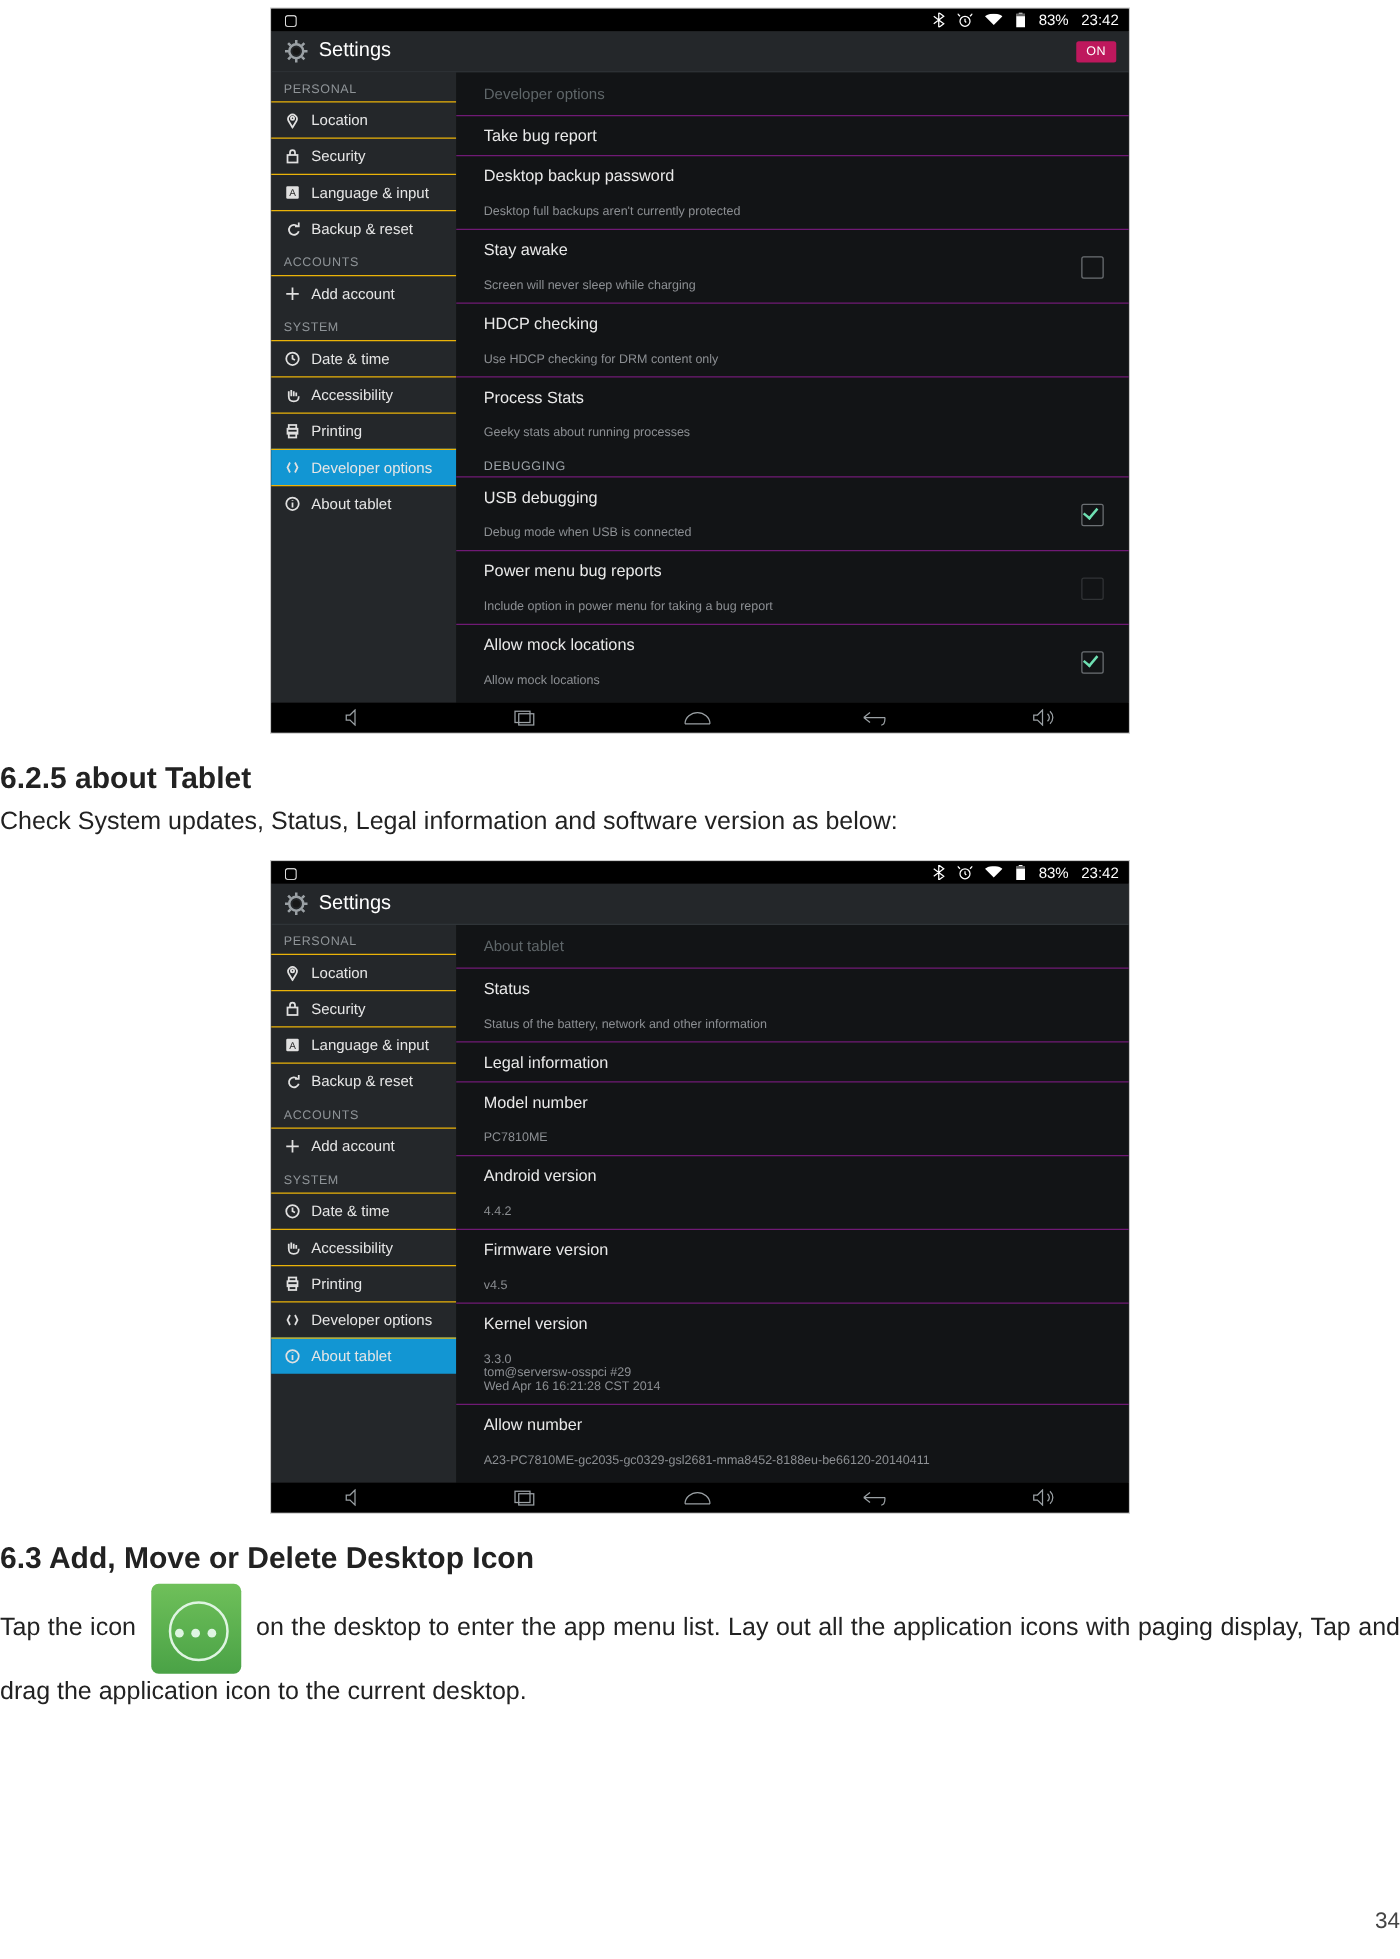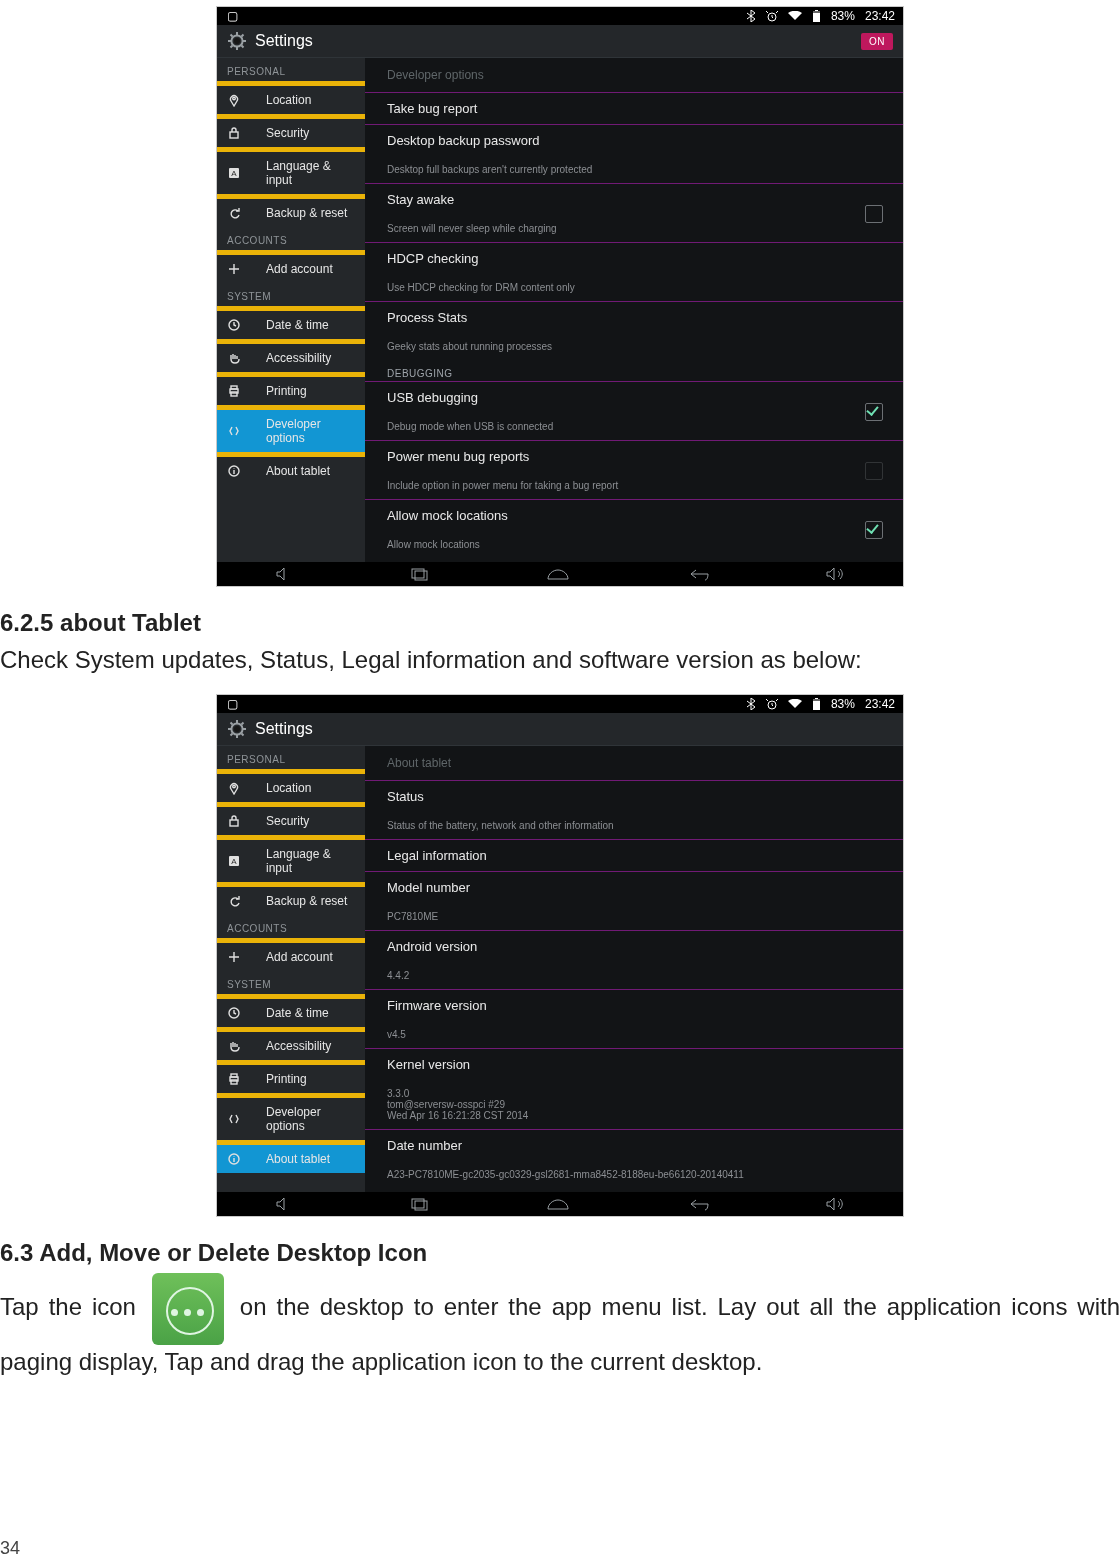--- a/index.html
+++ b/index.html
@@ -1,40 +1,40 @@
 <!DOCTYPE html>
 <html><head>
 <meta charset="utf-8">
 <style>
   html, body { margin:0; padding:0; background:#fff; font-family:Arial, Helvetica, sans-serif; color:#222; }
   .page { width:1120px; min-height:1567px; margin:0 auto; position:relative; }
 
   
   .heading { font-size:24px; font-weight:bold; margin:22px 0 6px 0; }
-  .bodytext { font-size:24px; line-height:1.45; margin:4px 0 16px 0; text-align:justify;}
-  .pagenum  { position:absolute; left:0; right:0; bottom:14px; text-align:left; font-size:18px; color:#444;}
+  .bodytext { font-size:20px; line-height:1.45; margin:4px 0 16px 0; text-align:justify;}
+  .pagenum  { position:absolute; left:0; right:0; bottom:26px; text-align:right; font-size:18px; color:#444;}
   .inline-icon{display:inline-block;vertical-align:middle;width:72px;height:72px;background:linear-gradient(#6fc05a,#4aa246);border-radius:6px;position:relative;margin:0 6px;}
   .inline-icon .ring{position:absolute;left:50%;top:50%;width:44px;height:44px;margin:-22px 0 0 -22px;border:2px solid #dff5e2;border-radius:50%;}
   .inline-icon .dots{position:absolute;left:0;right:0;top:50%;text-align:center;color:#dff5e2;font-size:22px;line-height:0;}
   .inline-icon .dots span{display:inline-block;width:7px;height:7px;background:#dff5e2;border-radius:50%;margin:0 3px;}
 
   
   .shot{width:686px;margin:6px auto 22px auto;border:1px solid #c9c9c9;}
   .shot-body{background:#1a1a1a;color:#e8e8e8;font-size:12px;}
   .status{background:#000;display:flex;justify-content:flex-end;align-items:center;gap:10px;padding:2px 8px;color:#fff;}
   .status .left{margin-right:auto;margin-left:2px;font-size:12px;}
   .status svg{display:block;}
   .titlebar{background:#24272a;display:flex;align-items:center;gap:8px;padding:6px 10px;border-bottom:1px solid #2f3438;}
   .titlebar .gear svg{display:block;}
   .titlebar .title{font-size:16px;color:#fff;}
   .toggle{margin-left:auto;background:#be185d;color:#fff;font-size:10px;padding:3px 8px;border-radius:2px;letter-spacing:.5px;}
   .panes{display:flex;min-height:330px;}
   .side{width:148px;background:#24272a;color:#e6e6e6;}
   .side .hdr{font-size:10px;color:#8f9498;padding:8px 10px 4px 10px;letter-spacing:.5px;}
-  .sitem{display:flex;align-items:center;gap:25px;padding:7px 10px;border-top:5px solid #eab308;cursor:default;font-size:12px;}
+  .sitem{display:flex;align-items:center;gap:8px;padding:7px 10px;border-top:1px solid #eab308;cursor:default;font-size:12px;}
   .sitem.active{background:#1296d3;}
   .sitem .ico{width:14px;height:14px;flex:0 0 14px;}
   .sitem .ico svg{display:block;}
   .main{flex:1;background:#121416;position:relative;padding:0 0 4px 0;}
   .main .pagehdr{color:#5f6669;font-size:12px;padding:10px 22px;}
   .main .grp{color:#9ea4aa;font-size:10px;padding:8px 22px 2px 22px;letter-spacing:.5px;}
   .row{padding:8px 22px;border-top:1px solid #701a75;position:relative;}
   .row .t{color:#e9e9e9;font-size:13px;}
   .row .s{color:#8c8f93;font-size:10px;margin-top:16px;}
   .row .chk{position:absolute;right:20px;top:50%;width:16px;height:16px;margin-top:-8px;border:1px solid #6c7074;border-radius:2px;}
@@ -438,21 +438,21 @@
               </div>
               <div class="row">
                 <div class="t">Firmware version</div>
                 <div class="s">v4.5</div>
               </div>
               <div class="row">
                 <div class="t">Kernel version</div>
                 <div class="s">3.3.0<br>tom@serversw-osspci #29<br>Wed Apr 16 16:21:28 CST 2014</div>
               </div>
               <div class="row">
-                <div class="t">Date number</div>
+                <div class="t">Allow number</div>
                 <div class="s">A23-PC7810ME-gc2035-gc0329-gsl2681-mma8452-8188eu-be66120-20140411</div>
               </div>
             </div>
         </div>
       </div>
 
       <div class="navbar">
         <span>
             <svg width="22" height="14" viewBox="0 0 22 14">
               <path d="M3 5h3l4-4v12l-4-4H3z" fill="none" stroke="#9aa0a4"></path>

